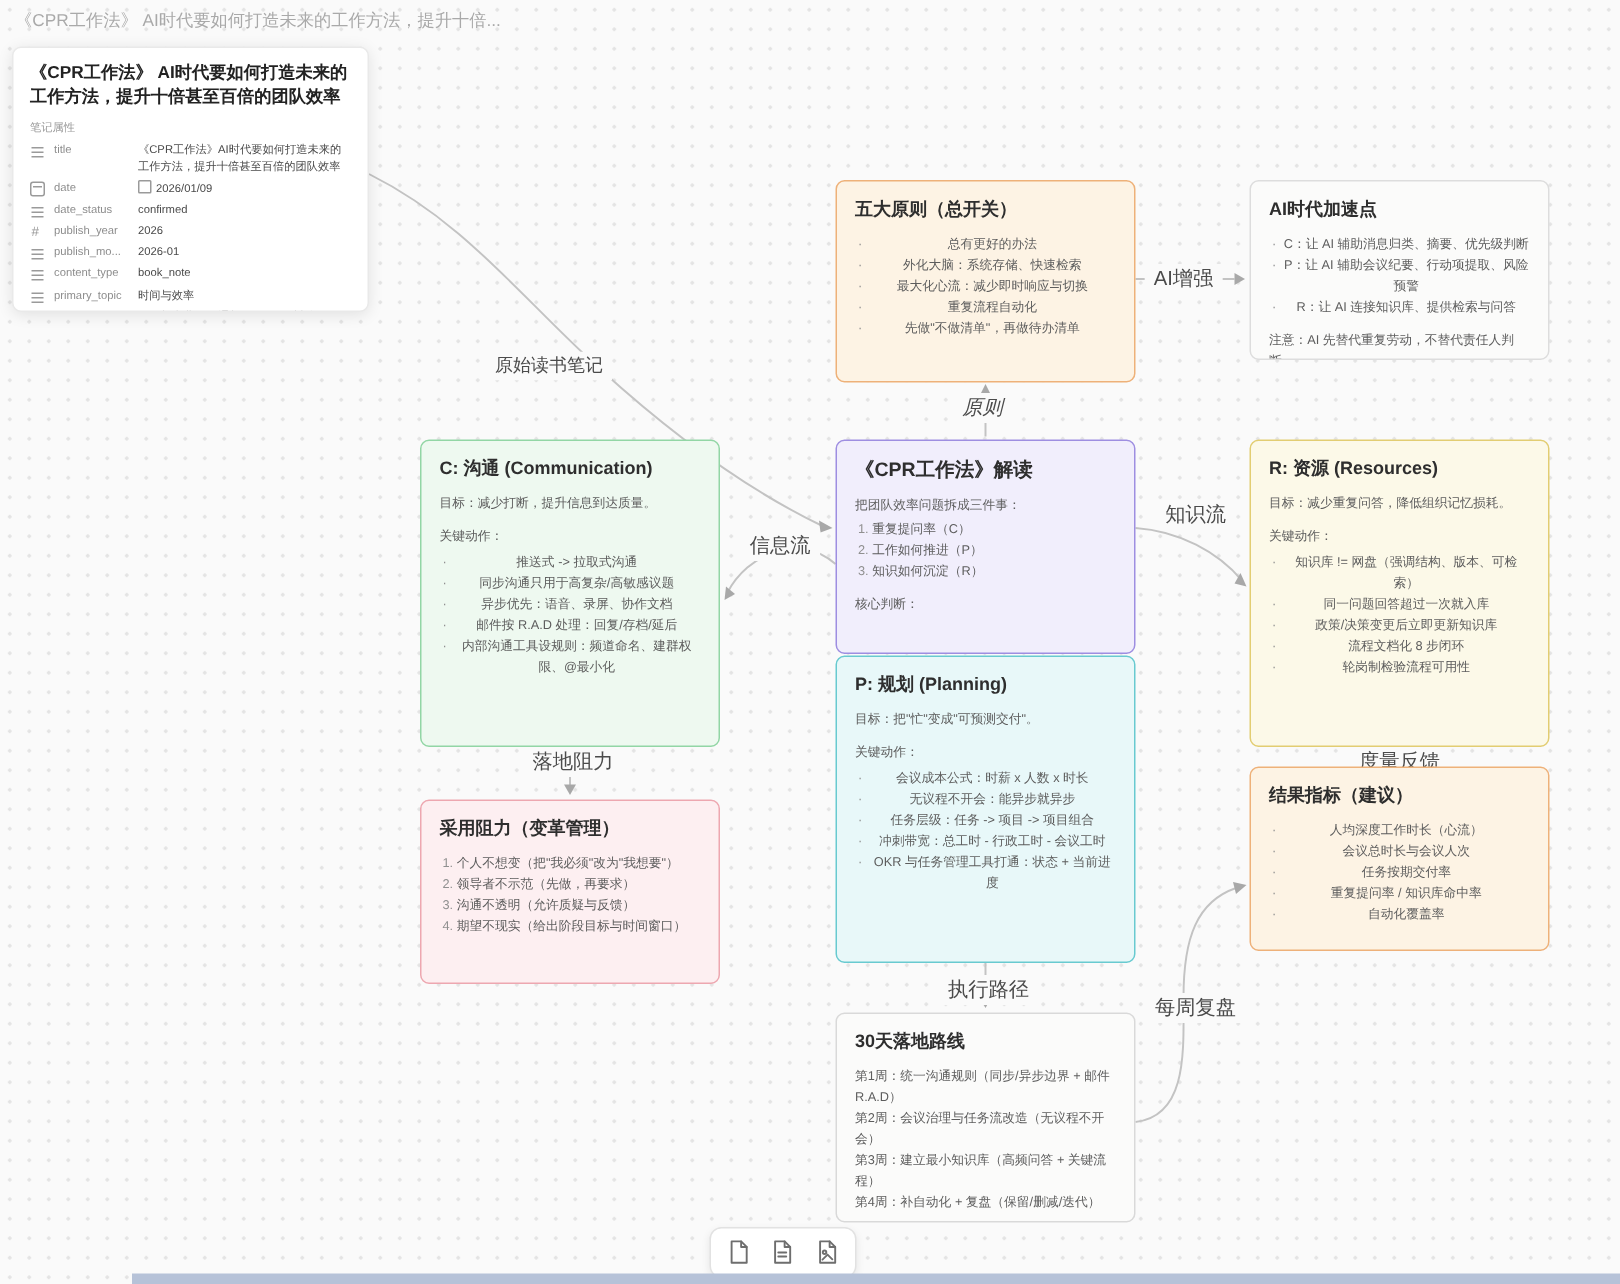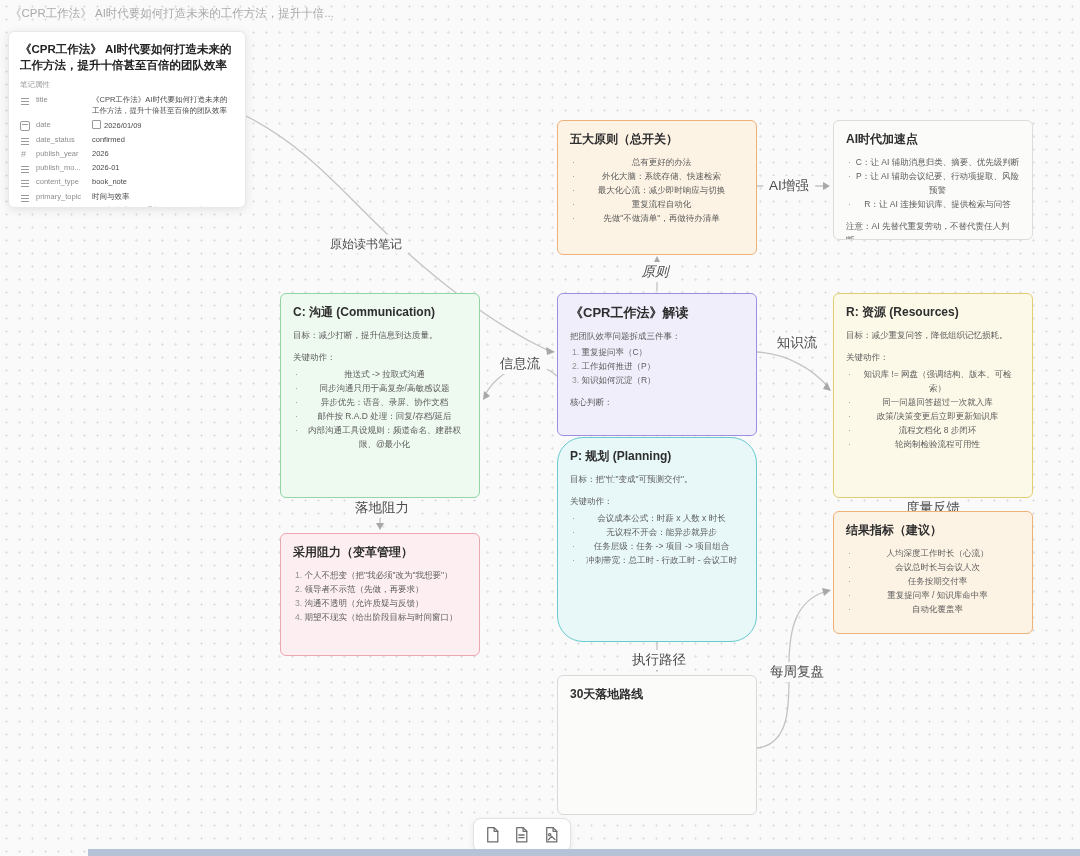--- a/index.html
+++ b/index.html
@@ -37,21 +37,21 @@
   .nlist{counter-reset:n;margin-top:2px;}
   .nlist .ln{padding-left:2px;}
   .nlist .ln::before{counter-increment:n;content:counter(n) ". ";color:#909090;}
   .gap{height:8px;}
   #card-principles{left:557px;top:120px;width:200px;height:135px;background:#fdf3e4;border-color:#eeb179;}
   #card-ai{left:833px;top:120px;width:200px;height:120px;background:#fbfbfa;border-color:#dddddd;}
   #card-comm{left:280px;top:293px;width:200px;height:205px;background:#eef9f0;border-color:#92d6a5;}
   #card-interp{left:557px;top:293px;width:200px;height:143px;background:#f1eefc;border-color:#9e8ee1;}
   #card-interp .card-title{font-size:13px;}
   #card-res{left:833px;top:293px;width:200px;height:205px;background:#fcf9e8;border-color:#e2cd72;}
-  #card-plan{left:557px;top:437px;width:200px;height:205px;background:#e8f8f9;border-color:#68cad0;border-radius:26px;}
+  #card-plan{left:557px;top:437px;width:200px;height:205px;background:#e8f8f9;border-color:#68cad0;}
   #card-resist{left:280px;top:533px;width:200px;height:123px;background:#fdeff1;border-color:#eda7b0;}
   #card-metrics{left:833px;top:511px;width:200px;height:123px;background:#fdf3e4;border-color:#eeb179;}
   #card-roadmap{left:557px;top:675px;width:200px;height:140px;background:#fbfbfa;border-color:#d9d9d9;}
   
   #edges{position:absolute;left:0;top:0;width:1080px;height:856px;pointer-events:none;}
   .edge-label{position:absolute;transform:translate(-50%,-50%);font-size:13.5px;color:#4b4b4b;
     background:#fafafa;padding:1px 6px;white-space:nowrap;}
   
   #toolbar{position:absolute;left:473px;top:818px;width:98px;height:34px;background:#fff;
     border:1px solid #e2e2e2;border-radius:8px;box-shadow:0 2px 6px rgba(0,0,0,.08);
@@ -213,20 +213,21 @@
 
   <div class="card" id="card-plan">
     <div class="card-title">P: 规划 (Planning)</div>
     <div class="goal">目标：把"忙"变成"可预测交付"。</div>
     <div class="sec-label">关键动作：</div>
     <div class="blist">
         <div class="ln">会议成本公式：时薪 x 人数 x 时长</div>
         <div class="ln">无议程不开会：能异步就异步</div>
         <div class="ln">任务层级：任务 -&gt; 项目 -&gt; 项目组合</div>
         <div class="ln">冲刺带宽：总工时 - 行政工时 - 会议工时</div>
+        <div class="ln">OKR 与任务管理工具打通：状态 + 当前进度</div>
       </div>
   </div>
 
   <div class="card" id="card-resist">
     <div class="card-title">采用阻力（变革管理）</div>
     <div class="nlist">
         <div class="ln">个人不想变（把"我必须"改为"我想要"）</div>
         <div class="ln">领导者不示范（先做，再要求）</div>
         <div class="ln">沟通不透明（允许质疑与反馈）</div>
         <div class="ln">期望不现实（给出阶段目标与时间窗口）</div>
@@ -239,20 +240,26 @@
         <div class="ln">人均深度工作时长（心流）</div>
         <div class="ln">会议总时长与会议人次</div>
         <div class="ln">任务按期交付率</div>
         <div class="ln">重复提问率 / 知识库命中率</div>
         <div class="ln">自动化覆盖率</div>
       </div>
   </div>
 
   <div class="card" id="card-roadmap">
     <div class="card-title">30天落地路线</div>
+    <div>
+        <div class="ln">第1周：统一沟通规则（同步/异步边界 + 邮件R.A.D）</div>
+        <div class="ln">第2周：会议治理与任务流改造（无议程不开会）</div>
+        <div class="ln">第3周：建立最小知识库（高频问答 + 关键流程）</div>
+        <div class="ln">第4周：补自动化 + 复盘（保留/删减/迭代）</div>
+      </div>
     <div class="gap"></div>
 
   </div>
 
   <div id="toolbar">
     <div class="tbtn">
       <svg width="17" height="18" viewBox="0 0 16 17">
         <path d="M3.5 1.5 h6 l3.5 3.5 v10 h-9.5 z"></path>
           <path d="M9.5 1.5 v3.5 h3.5"></path>
       </svg>

